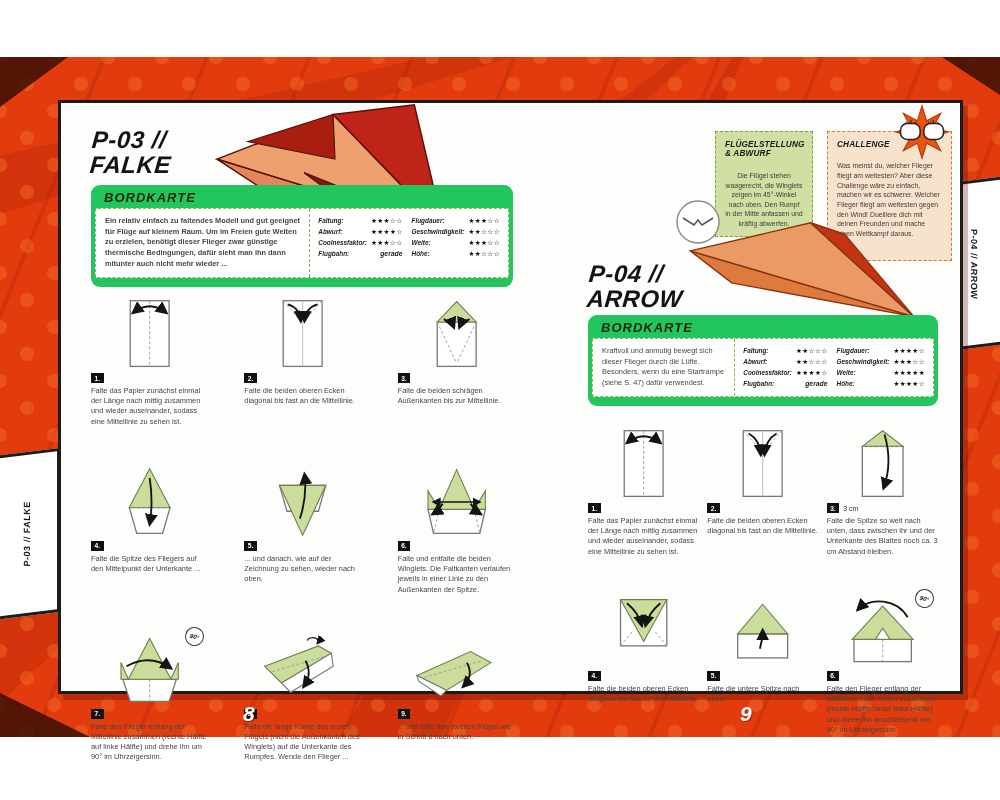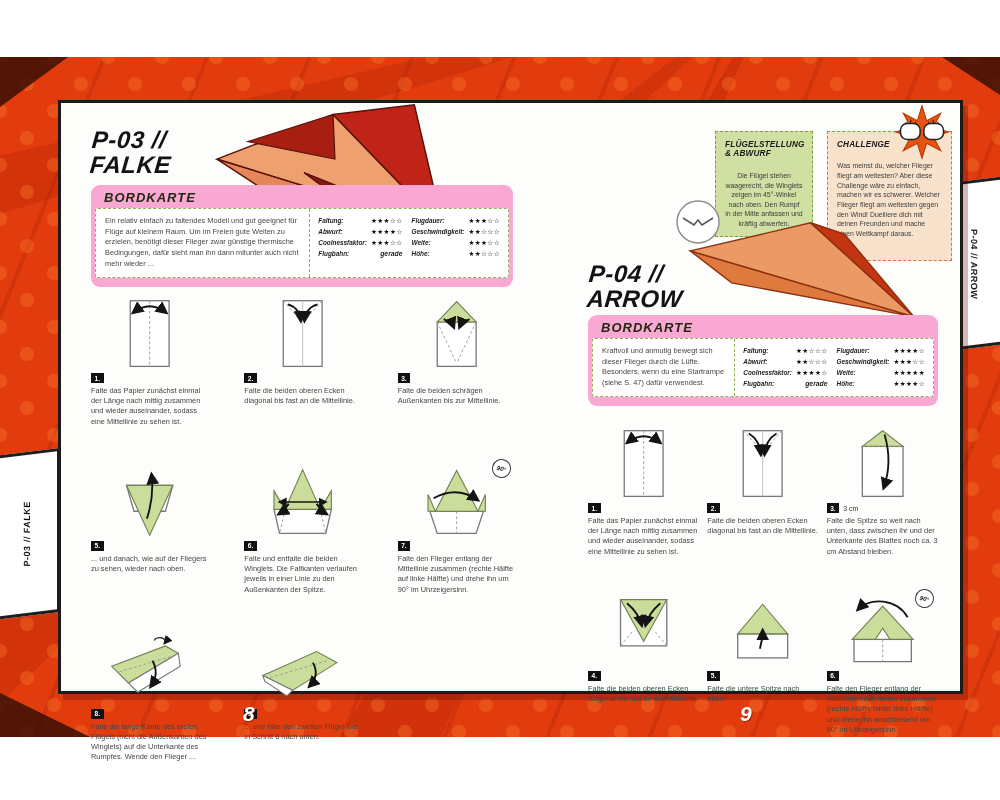--- a/index.html
+++ b/index.html
@@ -39,25 +39,25 @@
 
   .pagenum { position:absolute; color:#fff; font-weight:bold; font-style:italic; font-size:21px; z-index:3;
              text-shadow:1px 1px 0 rgba(110,10,0,.55); }
   .pn8 { left:243px; top:702px; } .pn9 { left:740px; top:702px; }
 
   
   .ptitle { position:absolute; font-size:24px; font-weight:800; font-style:italic; line-height:1.05;
             letter-spacing:.5px; color:#131313; transform:skewX(-5deg); }
 
   
-  .bk { position:absolute; background:#f9a8d4; border-radius:9px; padding:0 0 9px 0; }
+  .bk { position:absolute; background:#22c55e; border-radius:9px; padding:0 0 9px 0; }
   .bk-head { padding:5px 13px 3px; font-size:13px; font-weight:800; font-style:italic; letter-spacing:1px; color:#22290f; }
   .bk-body { margin:0 4px; background:#fff; border:1.6px dashed #8fb256; border-radius:3px; display:flex; }
   .bk-desc { padding:7px 9px; font-size:7.4px; line-height:1.45; color:#474747; border-right:1.6px dashed #8fb256; }
-  .bk1 .bk-desc { flex:1.18; } .bk2 .bk-desc { flex:1.0; }
+  .bk1 .bk-desc { flex:1.18;font-weight:bold; } .bk2 .bk-desc { flex:1.0; }
   .bk-rat { flex:1; display:grid; grid-template-columns:1fr 1fr; column-gap:9px; padding:6px 8px; align-content:start; }
   .rcol { display:flex; flex-direction:column; }
   .rrow { display:flex; justify-content:space-between; align-items:baseline; margin:1.6px 0; white-space:nowrap; }
   .rlabel { font-size:6.4px; font-weight:bold; font-style:italic; color:#1c1c1c; margin-right:4px; }
   .rstars { font-size:6.6px; letter-spacing:.4px; color:#111; }
   .rtext  { font-size:6.8px; font-style:italic; font-weight:bold; color:#1c1c1c; }
 
   
   .steps { position:absolute; display:grid; column-gap:10px; row-gap:3px;gap:36px; }
   .steps-l { left:30px; top:192px; width:424px; grid-template-columns:repeat(3,1fr); }
@@ -220,33 +220,47 @@
               <path d="M41,24 Q50,28 52,33" fill="none" stroke="#141414" stroke-width="2" marker-end="url(#ah)"></path>
               <path d="M69,24 Q60,28 58,33" fill="none" stroke="#141414" stroke-width="2" marker-end="url(#ah)"></path>
             </svg>
         </div>
         <div class="steprow">
             <span class="badge">3.</span>
           </div>
         <p class="cap">Falte die beiden schrägen Außenkanten bis zur Mittellinie.</p>
       </div>
 
+      <div class="step">
+        <div class="diag">
+          <svg class="dsvg" viewBox="0 0 110 80">
+              <polygon points="33,46 77,46 69,74 41,74" fill="#fff" stroke="#777" stroke-width="1.4"></polygon>
+              <polygon points="55,4 77,46 33,46" fill="#cbdd9b" stroke="#6f7f52" stroke-width="1.2"></polygon>
+              <line x1="33" y1="46" x2="77" y2="46" stroke="#999" stroke-dasharray="3 2.5"></line>
+              <path d="M55,14 Q59,40 55,64" fill="none" stroke="#141414" stroke-width="2" marker-end="url(#ah)"></path>
+            </svg>
+        </div>
+        <div class="steprow">
+            <span class="badge">4.</span>
+          </div>
+        <p class="cap">Falte die Spitze des Fliegers auf den Mittelpunkt der Unterkante ...</p>
+      </div>
 
       <div class="step">
         <div class="diag">
           <svg class="dsvg" viewBox="0 0 110 80">
               <polygon points="30,22 80,22 72,50 38,50" fill="#fff" stroke="#777" stroke-width="1.4"></polygon>
               <polygon points="30,22 80,22 55,76" fill="#cbdd9b" stroke="#6f7f52" stroke-width="1.2"></polygon>
               <path d="M52,58 Q60,34 57,10" fill="none" stroke="#141414" stroke-width="2" marker-end="url(#ah)"></path>
             </svg>
         </div>
         <div class="steprow">
             <span class="badge">5.</span>
           </div>
-        <p class="cap">... und danach, wie auf der Fliegers zu sehen, wieder nach oben.</p>
+        <p class="cap">... und danach, wie auf der Zeichnung zu sehen, wieder nach oben.</p>
       </div>
 
       <div class="step">
         <div class="diag">
           <svg class="dsvg" viewBox="0 0 110 80">
               <polygon points="24,48 86,48 80,74 30,74" fill="#fff" stroke="#777" stroke-width="1.4"></polygon>
               <polygon points="55,5 74,48 36,48" fill="#cbdd9b" stroke="#6f7f52" stroke-width="1.2"></polygon>
               <polygon points="24,28 36,48 24,48" fill="#cbdd9b" stroke="#6f7f52" stroke-width="1.2"></polygon>
               <polygon points="86,28 74,48 86,48" fill="#cbdd9b" stroke="#6f7f52" stroke-width="1.2"></polygon>
               <line x1="36" y1="48" x2="30" y2="74" stroke="#999" stroke-dasharray="3 2.5"></line>

